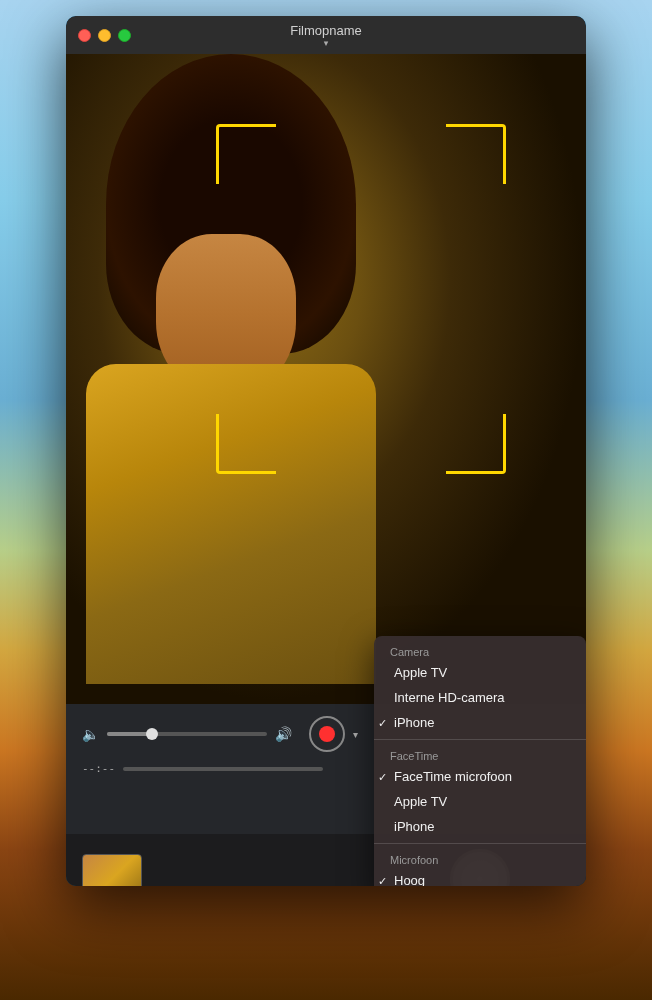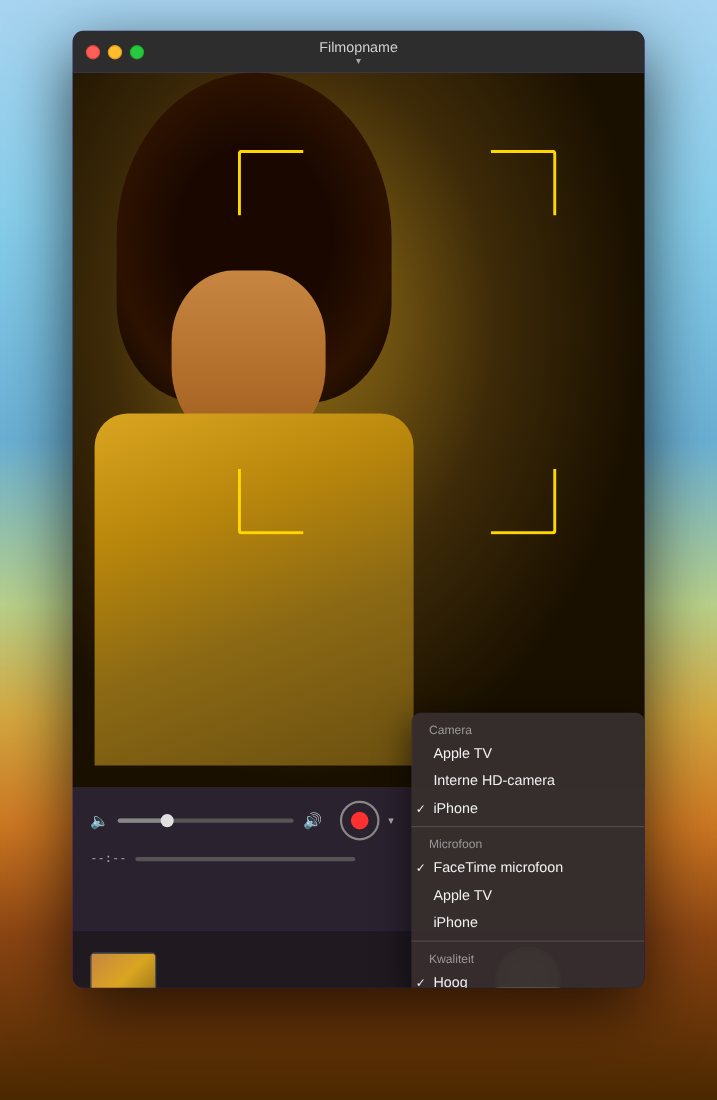--- a/index.html
+++ b/index.html
@@ -7,25 +7,25 @@
       width: 652px;
       height: 1000px;
       overflow: hidden;
       font-family: -apple-system, BlinkMacSystemFont, 'Helvetica Neue', Arial, sans-serif;
       position: relative;
     }
 
     
     .window {
       position: absolute;
-      top: 28px;
+      top: 16px;
       left: 66px;
       width: 520px;
       height: 870px;
-      background: #4c1d95;
+      background: #0c4a6e;
       border-radius: 10px;
       box-shadow: 0 20px 60px rgba(0,0,0,0.7);
       z-index: 10;
       overflow: hidden;
     }
 
     
     .title-bar {
       background: #2d2d2d;
       height: 38px;
@@ -422,36 +422,36 @@
     <div class="menu-item">
       <span>Interne HD-camera</span>
     </div>
     <div class="menu-item">
       <span class="checkmark">✓</span>
       <span>iPhone</span>
     </div>
 
     <div class="menu-divider"></div>
 
-    <div class="menu-section-header">Microfoon</div>
+    <div class="menu-section-header">FaceTime</div>
 
     <div class="menu-item">
       <span class="checkmark">✓</span>
       <span>FaceTime microfoon</span>
     </div>
     <div class="menu-item">
       <span>Apple TV</span>
     </div>
     <div class="menu-item">
       <span>iPhone</span>
     </div>
 
     <div class="menu-divider"></div>
 
-    <div class="menu-section-header">Kwaliteit</div>
+    <div class="menu-section-header">Microfoon</div>
 
     <div class="menu-item">
       <span class="checkmark">✓</span>
       <span>Hoog</span>
     </div>
 
   </div>
 
 </div>
 

